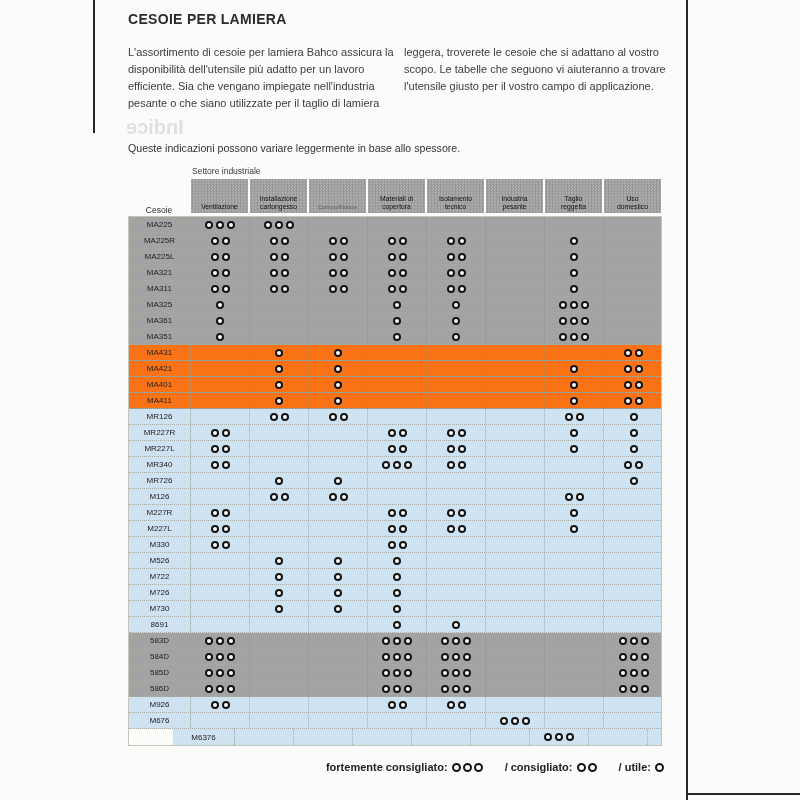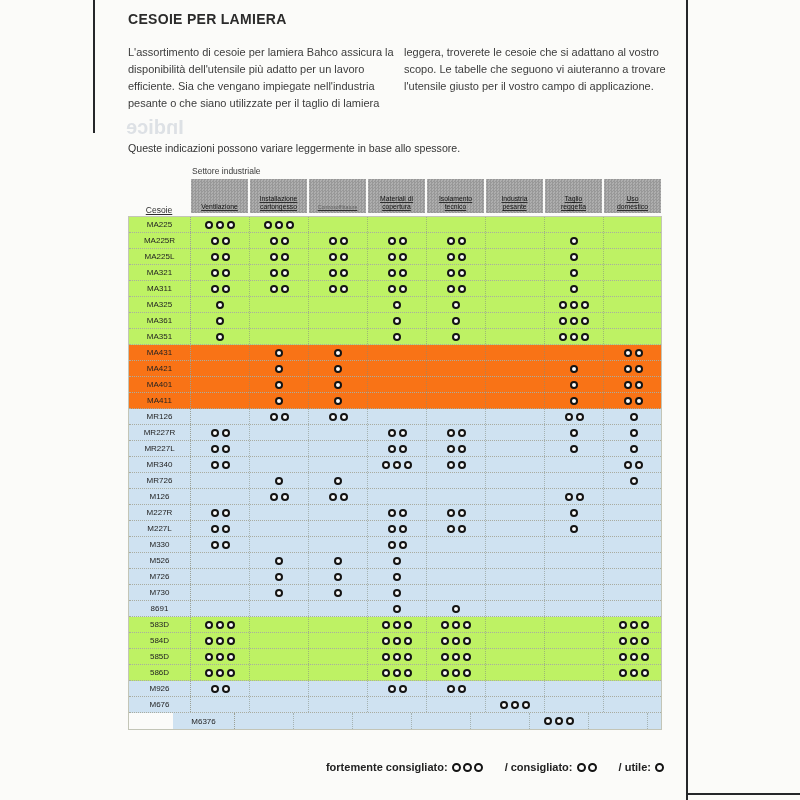--- a/index.html
+++ b/index.html
@@ -25,40 +25,40 @@
   #intro-right{left:404px;width:276px;}
   #watermark{
     position:absolute;left:126px;top:116px;
     font-size:20px;font-weight:bold;color:#c6ccd6;opacity:.55;
     transform:scaleX(-1);filter:blur(.6px);
   }
   #note{position:absolute;left:128px;top:142px;font-size:10.6px;color:#333;}
 
   #matrix{position:absolute;left:128px;top:166px;width:534px;}
   #sector-label{position:absolute;left:64px;top:0;font-size:8.5px;color:#3a3a3a;}
-  #header-row{position:absolute;left:0;top:13px;width:534px;height:38px;display:flex;text-decoration:underline;}
+  #header-row{position:absolute;left:0;top:13px;width:534px;height:38px;display:flex;}
   #corner-label{
     width:62px;flex:0 0 62px;align-self:flex-end;
     font-size:8.5px;color:#2e2e2e;text-align:center;padding-bottom:2px;
   }
   .hcell{flex:0 0 59px;width:59px;height:34px;}
   .hcell-inner{
     margin:0 1px;height:100%;
     background-image:conic-gradient(#989898 25%,#aeaeae 0 50%,#989898 0 75%,#aeaeae 0);
     background-size:3px 3px;
     display:flex;flex-direction:column;justify-content:flex-end;align-items:center;
     padding-bottom:2px;box-sizing:border-box;
   }
   .hline{font-size:6.8px;line-height:8px;color:#121212;text-align:center;white-space:nowrap;}
   .hline.small{font-size:5.2px;color:#5f5f5f;}
 
   #rows{position:absolute;left:0;top:50px;width:534px;border:1px solid #c3c5b7;box-sizing:border-box;}
   .trow{display:flex;height:16px;box-sizing:border-box;border-bottom:1px dotted #a9aca0;}
   .trow:last-child{border-bottom:none;margin-left:44px;}
-  .trow.cream{background:#bef264;}
+  .trow.cream{background:#a3a3a3;}
   .trow.green{background:#f97316;}
   .trow.blue{background:#cfe2f1;}
   .rlabel{
     flex:0 0 62px;width:62px;font-size:8px;color:#232323;
     display:flex;align-items:center;justify-content:center;
     border-right:1px dotted #9aa096;box-sizing:border-box;
   }
   .dcell{
     flex:0 0 59px;width:59px;display:flex;align-items:center;justify-content:center;
     border-right:1px dotted rgba(130,138,125,.55);box-sizing:border-box;
@@ -617,20 +617,37 @@
         </div>
         <div class="dcell">
           <span class="c"></span>
         </div>
         <div class="dcell"></div>
         <div class="dcell"></div>
         <div class="dcell"></div>
         <div class="dcell"></div>
       </div>
       <div class="trow blue">
+        <div class="rlabel">M722</div>
+        <div class="dcell"></div>
+        <div class="dcell">
+          <span class="c"></span>
+        </div>
+        <div class="dcell">
+          <span class="c"></span>
+        </div>
+        <div class="dcell">
+          <span class="c"></span>
+        </div>
+        <div class="dcell"></div>
+        <div class="dcell"></div>
+        <div class="dcell"></div>
+        <div class="dcell"></div>
+      </div>
+      <div class="trow blue">
         <div class="rlabel">M726</div>
         <div class="dcell"></div>
         <div class="dcell">
           <span class="c"></span>
         </div>
         <div class="dcell">
           <span class="c"></span>
         </div>
         <div class="dcell">
           <span class="c"></span>

